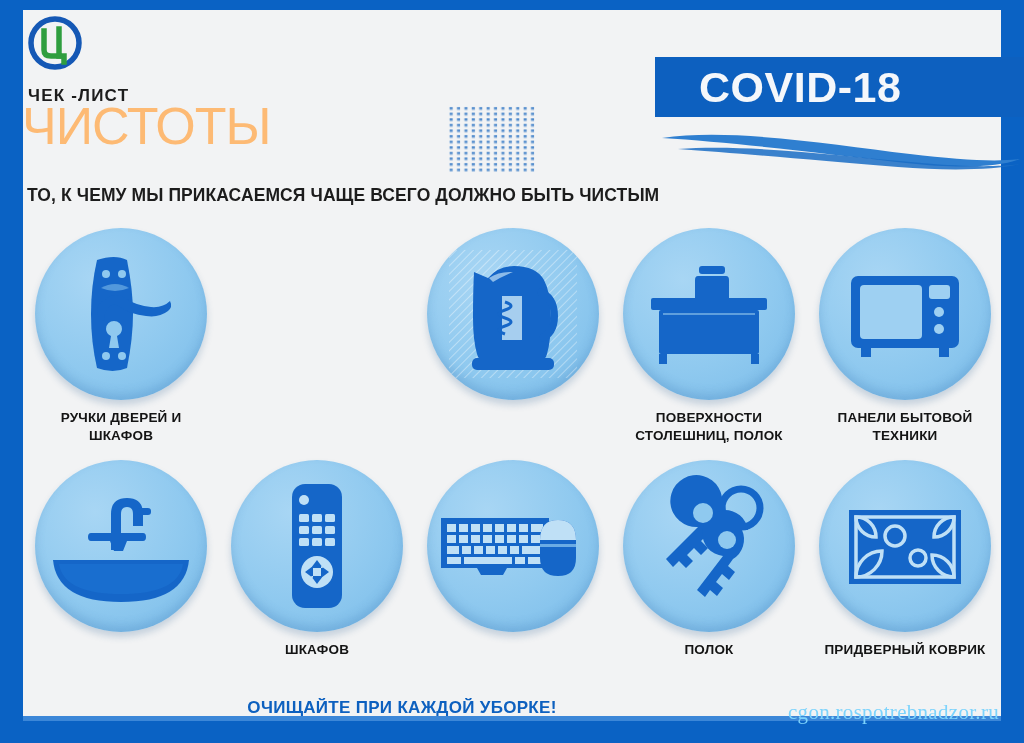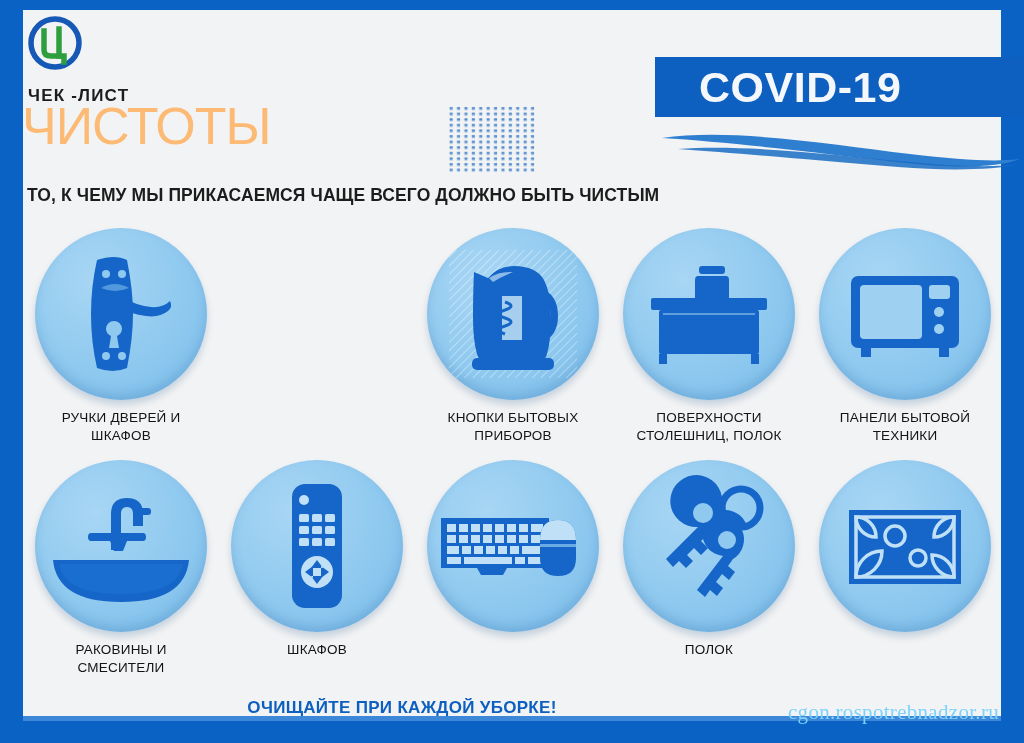--- a/index.html
+++ b/index.html
@@ -95,21 +95,21 @@
     border-radius:50%;
     background:radial-gradient(circle at 35% 30%, #a8d6f4 0%, #8fc9ef 55%, #79bbe9 100%);
     box-shadow:0 5px 7px rgba(40,90,140,.22), inset 0 -6px 10px rgba(60,120,180,.25);
   }
   .glyph{
     position:absolute;left:0;top:0;
     width:172px;height:172px;
   }
   .caption{
     margin-top:9px;
-    font-size:13.5px;font-weight:normal;color:#141414;
+    font-size:13.5px;font-weight:bold;color:#141414;
     line-height:1.33;letter-spacing:0.2px;
   }
 
   
   .footer-cta{
     position:absolute;left:0;top:698px;
     width:1024px;text-align:center;
   }
   .footer-cta span{
     font-size:17px;font-weight:bold;color:#0d60bf;
@@ -151,21 +151,21 @@
         </linearGradient>
         <pattern id="dots" width="7.4" height="5.6" patternUnits="userSpaceOnUse">
           <rect x="1.6" y="1.3" width="3.1" height="3.1" fill="url(#dotfade)"></rect>
         </pattern>
       </defs>
       <rect width="88" height="66" fill="url(#dots)"></rect>
     </svg>
   </div>
 
   <div class="covid-band">
-    <span>COVID-19</span>
+    <span>COVID-18</span>
   </div>
   <div class="wave">
     <svg viewBox="0 0 364 40" width="364" height="40">
       <path d="M2 8 C70 -2 170 14 250 24 C300 30 336 32 360 29 C340 37 300 39 246 33 C160 23 70 12 2 8 Z" fill="#2f7fd0"></path>
       <path d="M18 19 C90 14 180 26 262 33 C306 37 340 37 360 34 C336 40 288 41 238 37 C150 30 76 23 18 19 Z" fill="#1a6cc4" opacity=".85"></path>
     </svg>
   </div>
 
   <div class="grid">
 
@@ -211,21 +211,20 @@
               <path d="M47 44 l14 6 q10 -12 26 -12 q22 0 30 14 q7 13 7 38 q0 22 -4 36 q-1 6 -8 6 h-54 q-7 0 -8 -6 q-4 -14 -4 -36 q0 -28 1 -46 Z"></path>
               <path d="M113 60 q18 6 18 28 q0 20 -16 26 q-4 -4 -1 -8 q10 -6 10 -18 q0 -13 -12 -20 q-3 -5 1 -8 Z"></path>
               <rect x="45" y="130" width="82" height="12" rx="5"></rect>
             </g>
             <path d="M75 68 h20 v44 h-20 Z" fill="#bfe0f6" opacity=".85"></path>
             <path d="M78 74 q12 4 0 8 q-12 4 0 8 q12 4 0 8 q-12 4 0 8" fill="none" stroke="#1566c8" stroke-width="3"></path>
             <path d="M62 50 q10 -7 24 -6 q-12 5 -20 10 Z" fill="#bfe0f6" opacity=".7"></path>
           </svg>
         </div>
       </div>
-      <div class="caption">КНОПКИ БЫТОВЫХ<br>ПРИБОРОВ</div>
     </div>
 
     <div class="cell" style="left:588px;top:0px;">
       <div class="disc-wrap">
         <div class="disc"></div>
         <div class="glyph">
           <svg viewBox="0 0 172 172" width="172" height="172">
             <g fill="#1566c8">
               <rect x="76" y="38" width="26" height="8" rx="3"></rect>
               <path d="M75 48 h28 q3 0 3 4 v20 h-34 v-20 q0 -4 3 -4 Z"></path>
@@ -267,21 +266,20 @@
             <g fill="#1566c8">
               <path d="M76 90 v-36 q0 -16 16 -16 q16 0 16 16 v12 h-10 v-12 q0 -7 -6 -7 q-6 0 -6 7 v36 Z"></path>
               <rect x="102" y="48" width="14" height="7" rx="3"></rect>
               <path d="M56 73 h52 q3 0 3 4 t-3 4 h-16 l-4 10 h-9 l-4 -10 h-19 q-3 0 -3 -4 t3 -4 Z"></path>
               <path d="M18 100 h136 q-4 42 -68 42 q-64 0 -68 -42 Z"></path>
             </g>
             <path d="M24 104 h124 q-5 30 -62 30 q-57 0 -62 -30 Z" fill="#1d74d6" opacity=".55"></path>
           </svg>
         </div>
       </div>
-      <div class="caption">РАКОВИНЫ И<br>СМЕСИТЕЛИ</div>
     </div>
 
     <div class="cell" style="left:196px;top:232px;">
       <div class="disc-wrap">
         <div class="disc"></div>
         <div class="glyph">
           <svg viewBox="0 0 172 172" width="172" height="172">
             <rect x="61" y="24" width="50" height="124" rx="13" fill="#1566c8"></rect>
             <circle cx="73" cy="40" r="5" fill="#bfe0f6"></circle>
             <g fill="#bfe0f6">
@@ -374,20 +372,21 @@
             <rect x="37" y="57" width="98" height="60" fill="none" stroke="#bfe0f6" stroke-width="3.5"></rect>
             <path d="M37 57 a20 20 0 0 1 20 20 a20 20 0 0 1 -20 -20 Z" fill="none" stroke="#bfe0f6" stroke-width="3.5"></path>
             <path d="M135 57 a20 20 0 0 0 -20 20 a20 20 0 0 0 20 -20 Z" fill="none" stroke="#bfe0f6" stroke-width="3.5"></path>
             <path d="M37 117 a26 26 0 0 1 26 -26 a26 26 0 0 1 -26 26 Z" fill="none" stroke="#bfe0f6" stroke-width="3.5"></path>
             <path d="M135 117 a22 22 0 0 0 -22 -22 a22 22 0 0 0 22 22 Z" fill="none" stroke="#bfe0f6" stroke-width="3.5"></path>
             <circle cx="76" cy="76" r="10" fill="none" stroke="#bfe0f6" stroke-width="3.5"></circle>
             <circle cx="99" cy="98" r="8" fill="none" stroke="#bfe0f6" stroke-width="3.5"></circle>
           </svg>
         </div>
       </div>
+      <div class="caption">ПРИДВЕРНЫЙ КОВРИК</div>
     </div>
 
   </div>
 
   <div class="footer-cta">
     <span>ОЧИЩАЙТЕ ПРИ КАЖДОЙ УБОРКЕ!</span>
   </div>
   <div class="watermark">cgon.rospotrebnadzor.ru</div>
 </div>
 

